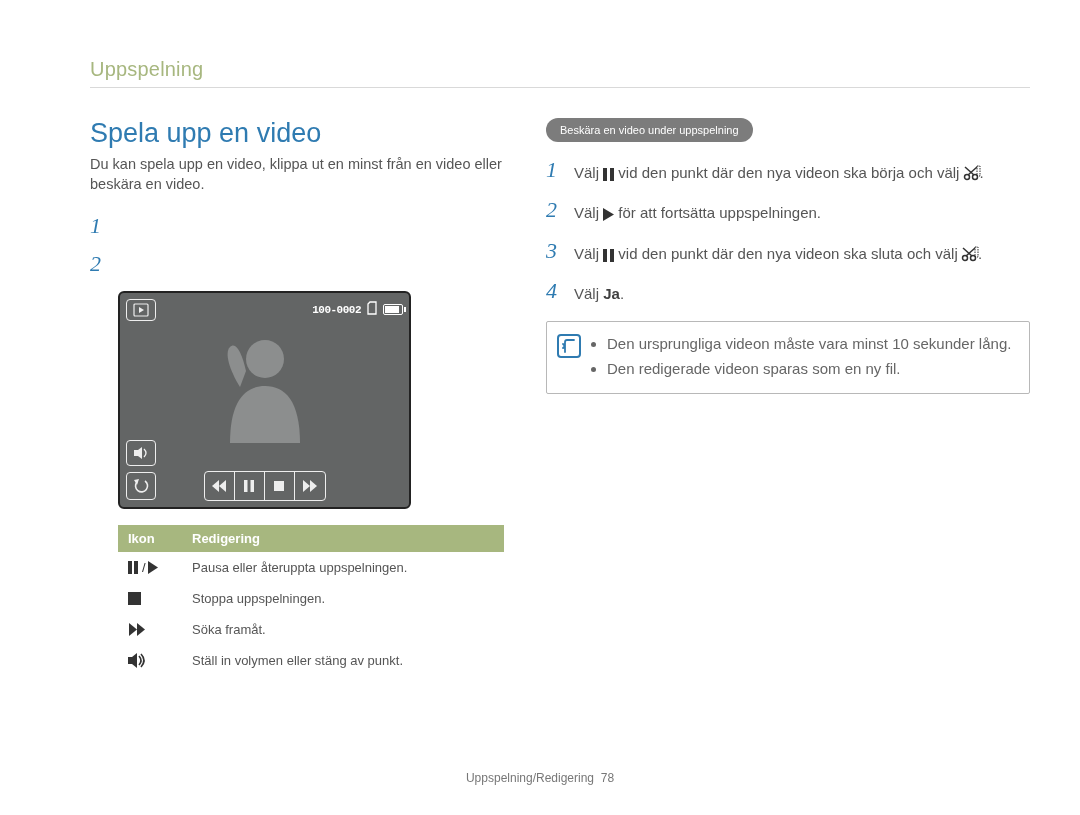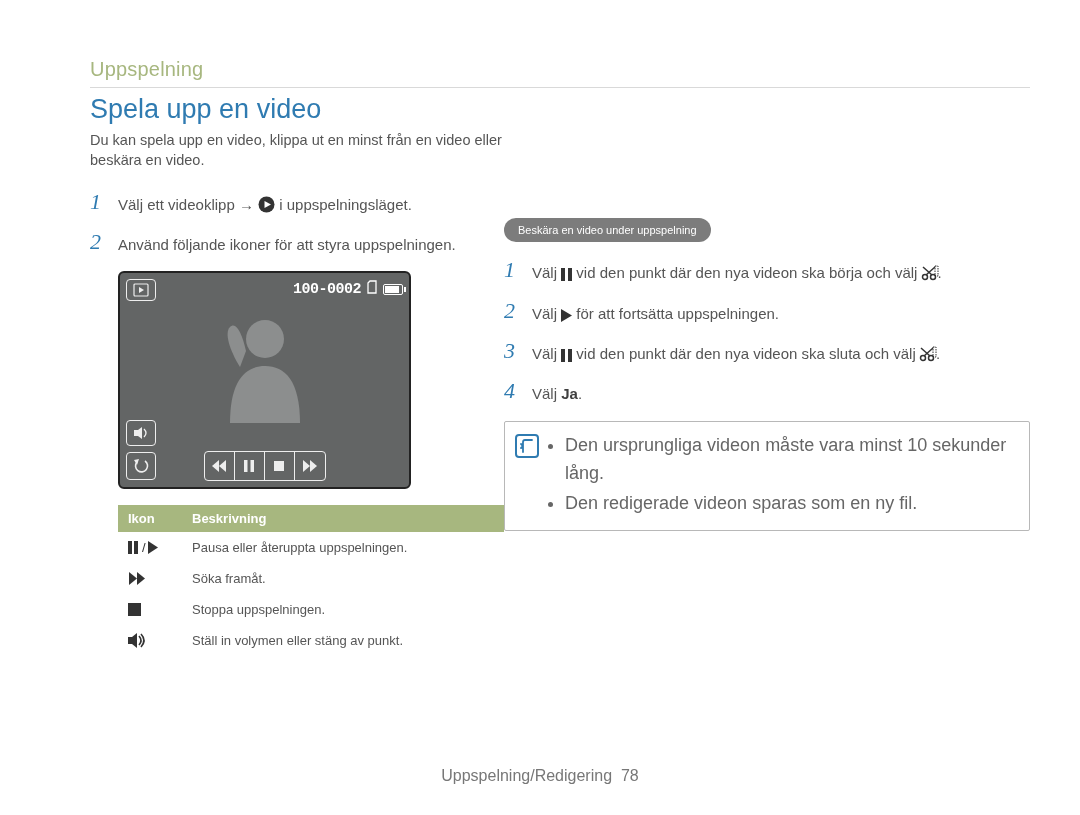--- a/index.html
+++ b/index.html
@@ -1,44 +1,44 @@
 <!DOCTYPE html>
 <html><head>
 <meta charset="utf-8">
 <style>
   * { box-sizing: border-box; margin: 0; padding: 0; }
   html, body { width: 1080px; height: 815px; background: #fff; font-family: Arial, Helvetica, sans-serif; color: #4a4a4a; }
   .page { padding: 58px 50px 0 90px; position: relative; height: 100%; }
   .breadcrumb { color: #a7b77f; font-size: 20px; font-weight: 400; letter-spacing: 0.2px; }
   .rule { border: none; border-top: 1px solid #d9d9d9; margin-top: 6px; }
-  .columns { display: flex; margin-top: 6px; align-items: center; }
+  .columns { display: flex; gap: 42px; margin-top: 30px; }
   .col-left { width: 414px; }
   .col-right { flex: 1; }
   .section-title { color: #2f7bb1; font-size: 27px; font-weight: 400; margin-bottom: 6px; }
   .intro { font-size: 14.5px; line-height: 1.35; color: #555; margin-bottom: 20px; }
   .step { display: flex; gap: 10px; margin-bottom: 14px; font-size: 15px; color: #555; line-height: 1.55; }
   .step-num { font-style: italic; color: #2f7bb1; font-size: 22px; line-height: 1.1; min-width: 18px; font-family: Georgia, 'Times New Roman', serif; }
   .step-text { padding-top: 3px; }
   .step-text .inline-icon { display: inline-flex; vertical-align: -3px; }
   .bold { font-weight: bold; color: #404040; }
 
   
   .pill { display: inline-block; background: #7c7c7c; color: #fff; font-size: 11px; padding: 6px 14px; border-radius: 14px; margin-bottom: 16px; }
 
   
-  .note { border: 1px solid #b8b8b8; border-radius: 2px; padding: 10px 14px 10px 46px; position: relative; font-size: 18px; color: #666; margin-top: 16px; line-height: 1.55; }
+  .note { border: 1px solid #b8b8b8; border-radius: 2px; padding: 10px 14px 10px 46px; position: relative; font-size: 15px; color: #666; margin-top: 16px; line-height: 1.55; }
   .note-icon { position: absolute; left: 10px; top: 12px; width: 24px; height: 24px; border: 2px solid #2f7bb1; border-radius: 4px; color: #2f7bb1; font-weight: bold; display: flex; align-items: center; justify-content: center; font-size: 15px; }
   .note ul { list-style: disc; padding-left: 14px; }
   .note li { margin-bottom: 2px; }
 
   
   .video-mock { width: 293px; height: 218px; border: 2px solid #222; border-radius: 6px; background: #636565; margin: 8px 0 16px 28px; position: relative; overflow: hidden; }
   .vm-topbar { position: absolute; top: 6px; left: 6px; right: 6px; display: flex; justify-content: space-between; align-items: center; }
   .vm-topbtn { width: 30px; height: 22px; border: 1.5px solid #eee; border-radius: 4px; display: flex; align-items: center; justify-content: center; }
-  .vm-topright { display: flex; align-items: center; gap: 6px; color: #fff; font-family: 'Courier New', monospace; font-size: 15px; letter-spacing: -0.5px; font-weight: bold; }
+  .vm-topright { display: flex; align-items: center; gap: 6px; color: #fff; font-family: 'Courier New', monospace; font-size: 11px; letter-spacing: -0.5px; font-weight: bold; }
   .vm-batt { width: 20px; height: 11px; border: 1.5px solid #fff; border-radius: 2px; position: relative; }
   .vm-batt::after { content: ''; position: absolute; right: -4px; top: 2px; width: 2px; height: 5px; background: #fff; }
   .vm-batt-fill { position: absolute; left: 1px; top: 1px; bottom: 1px; width: 14px; background: #fff; }
   .silhouette { position: absolute; left: 50%; top: 38px; transform: translateX(-50%); }
   
   .vm-progress { position: absolute; left: 42px; right: 8px; height: 20px; bottom: 44px; display: flex; align-items: center; gap: 6px; }
   .vm-volbtn { position: absolute; left: 6px; bottom: 41px; width: 30px; height: 26px; border: 1.5px solid #eee; border-radius: 4px; display: flex; align-items: center; justify-content: center; }
   .vm-bar { flex: 1; height: 10px; background: #4a4c4c; border: 1px solid #2c2c2c; border-radius: 2px; position: relative; }
   .vm-bar-fill { position: absolute; left: 0; top: 0; bottom: 0; width: 18px; background: #d8d8d8; }
   .vm-time { font-family: 'Courier New', monospace; font-size: 11px; color: #fff; letter-spacing: -0.5px; font-weight: bold; }
@@ -51,55 +51,44 @@
 
   
   .tbl { width: 386px; margin-left: 28px; border-collapse: collapse; font-size: 13px; }
   .tbl th { background: #a7b77f; color: #fff; text-align: left; font-weight: 700; padding: 6px 10px; font-size: 13px; }
   .tbl th:first-child { width: 64px; }
   .tbl td { padding: 8px 10px; border-bottom: 0; color: #555; vertical-align: middle; }
   .tbl td.iconcell { text-align: center; }
   .iconbox svg { display: block; }
 
   
-  .footer { position: absolute; bottom: 30px; left: 0; right: 0; text-align: center; font-size: 16px; color: #777; }
+  .footer { position: absolute; bottom: 30px; left: 0; right: 0; text-align: center; font-size: 12px; color: #777; }
 
   
   svg { overflow: visible; }
 </style>
 </head>
 <body>
 
 <div class="page">
   <div class="breadcrumb">Uppspelning</div>
   <hr class="rule">
 
   <div class="columns">
 
     <div class="col-left">
       <div class="section-title">Spela upp en video</div>
       <div class="intro">Du kan spela upp en video, klippa ut en minst från en video eller beskära en video.</div>
 
       <div class="step">
         <div class="step-num">1</div>
-        <div class="step-text">
-          <span>Välj ett videoklipp → </span>
-          <span class="inline-icon">
-            <svg width="17" height="17">
-                <circle cx="8.5" cy="8.5" r="8" fill="#333"></circle>
-                <polygon points="6.5,5 13,8.5 6.5,12" fill="#fff"></polygon>
-              </svg>
-          </span>
-          <span> i uppspelningsläget.</span>
-        </div>
       </div>
 
       <div class="step">
         <div class="step-num">2</div>
-        <div class="step-text">Använd följande ikoner för att styra uppspelningen.</div>
       </div>
 
       <div class="video-mock">
         <div class="vm-topbar">
           <div class="vm-topbtn">
             <svg width="14" height="12">
                 <rect x="0" y="0" width="14" height="12" rx="1" fill="none" stroke="#eee" stroke-width="1.2"></rect>
                 <polygon points="5,3 10,6 5,9" fill="#eee"></polygon>
               </svg>
           </div>
@@ -164,45 +153,45 @@
               </div>
           </div>
           <div style="width:30px"></div>
         </div>
       </div>
 
       <table class="tbl">
         <thead>
           <tr>
             <th>Ikon</th>
-            <th>Beskrivning</th>
+            <th>Redigering</th>
           </tr>
         </thead>
         <tbody>
           <tr>
             <td class="iconcell"><span class="iconbox"><svg width="30" height="13">
                     <rect x="0" y="0" width="4" height="13" fill="#333"></rect>
                     <rect x="6" y="0" width="4" height="13" fill="#333"></rect>
                     <text x="14" y="11" font-size="13" fill="#333">/</text>
                     <polygon points="20,0 20,13 30,6.5" fill="#333"></polygon>
                   </svg></span></td>
             <td>Pausa eller återuppta uppspelningen.</td>
           </tr>
           <tr>
+            <td class="iconcell"><span class="iconbox"><svg width="13" height="13">
+                    <rect x="0" y="0" width="13" height="13" fill="#333"></rect>
+                  </svg></span></td>
+            <td>Stoppa uppspelningen.</td>
+          </tr>
+          <tr>
             <td class="iconcell"><span class="iconbox"><svg width="18" height="13">
                     <polygon points="1,0 1,13 9,6.5" fill="#333"></polygon>
                     <polygon points="9,0 9,13 17,6.5" fill="#333"></polygon>
                   </svg></span></td>
             <td>Söka framåt.</td>
-          </tr>
-          <tr>
-            <td class="iconcell"><span class="iconbox"><svg width="13" height="13">
-                    <rect x="0" y="0" width="13" height="13" fill="#333"></rect>
-                  </svg></span></td>
-            <td>Stoppa uppspelningen.</td>
           </tr>
           <tr>
             <td class="iconcell"><span class="iconbox"><svg width="18" height="15">
                     <polygon points="0,4 4,4 9,0 9,15 4,11 0,11" fill="#333"></polygon>
                     <path d="M11 3 Q15 7.5 11 12" fill="none" stroke="#333" stroke-width="1.6"></path>
                     <path d="M13 1 Q19 7.5 13 14" fill="none" stroke="#333" stroke-width="1.6"></path>
                   </svg></span></td>
             <td>Ställ in volymen eller stäng av punkt.</td>
           </tr>
         </tbody>

